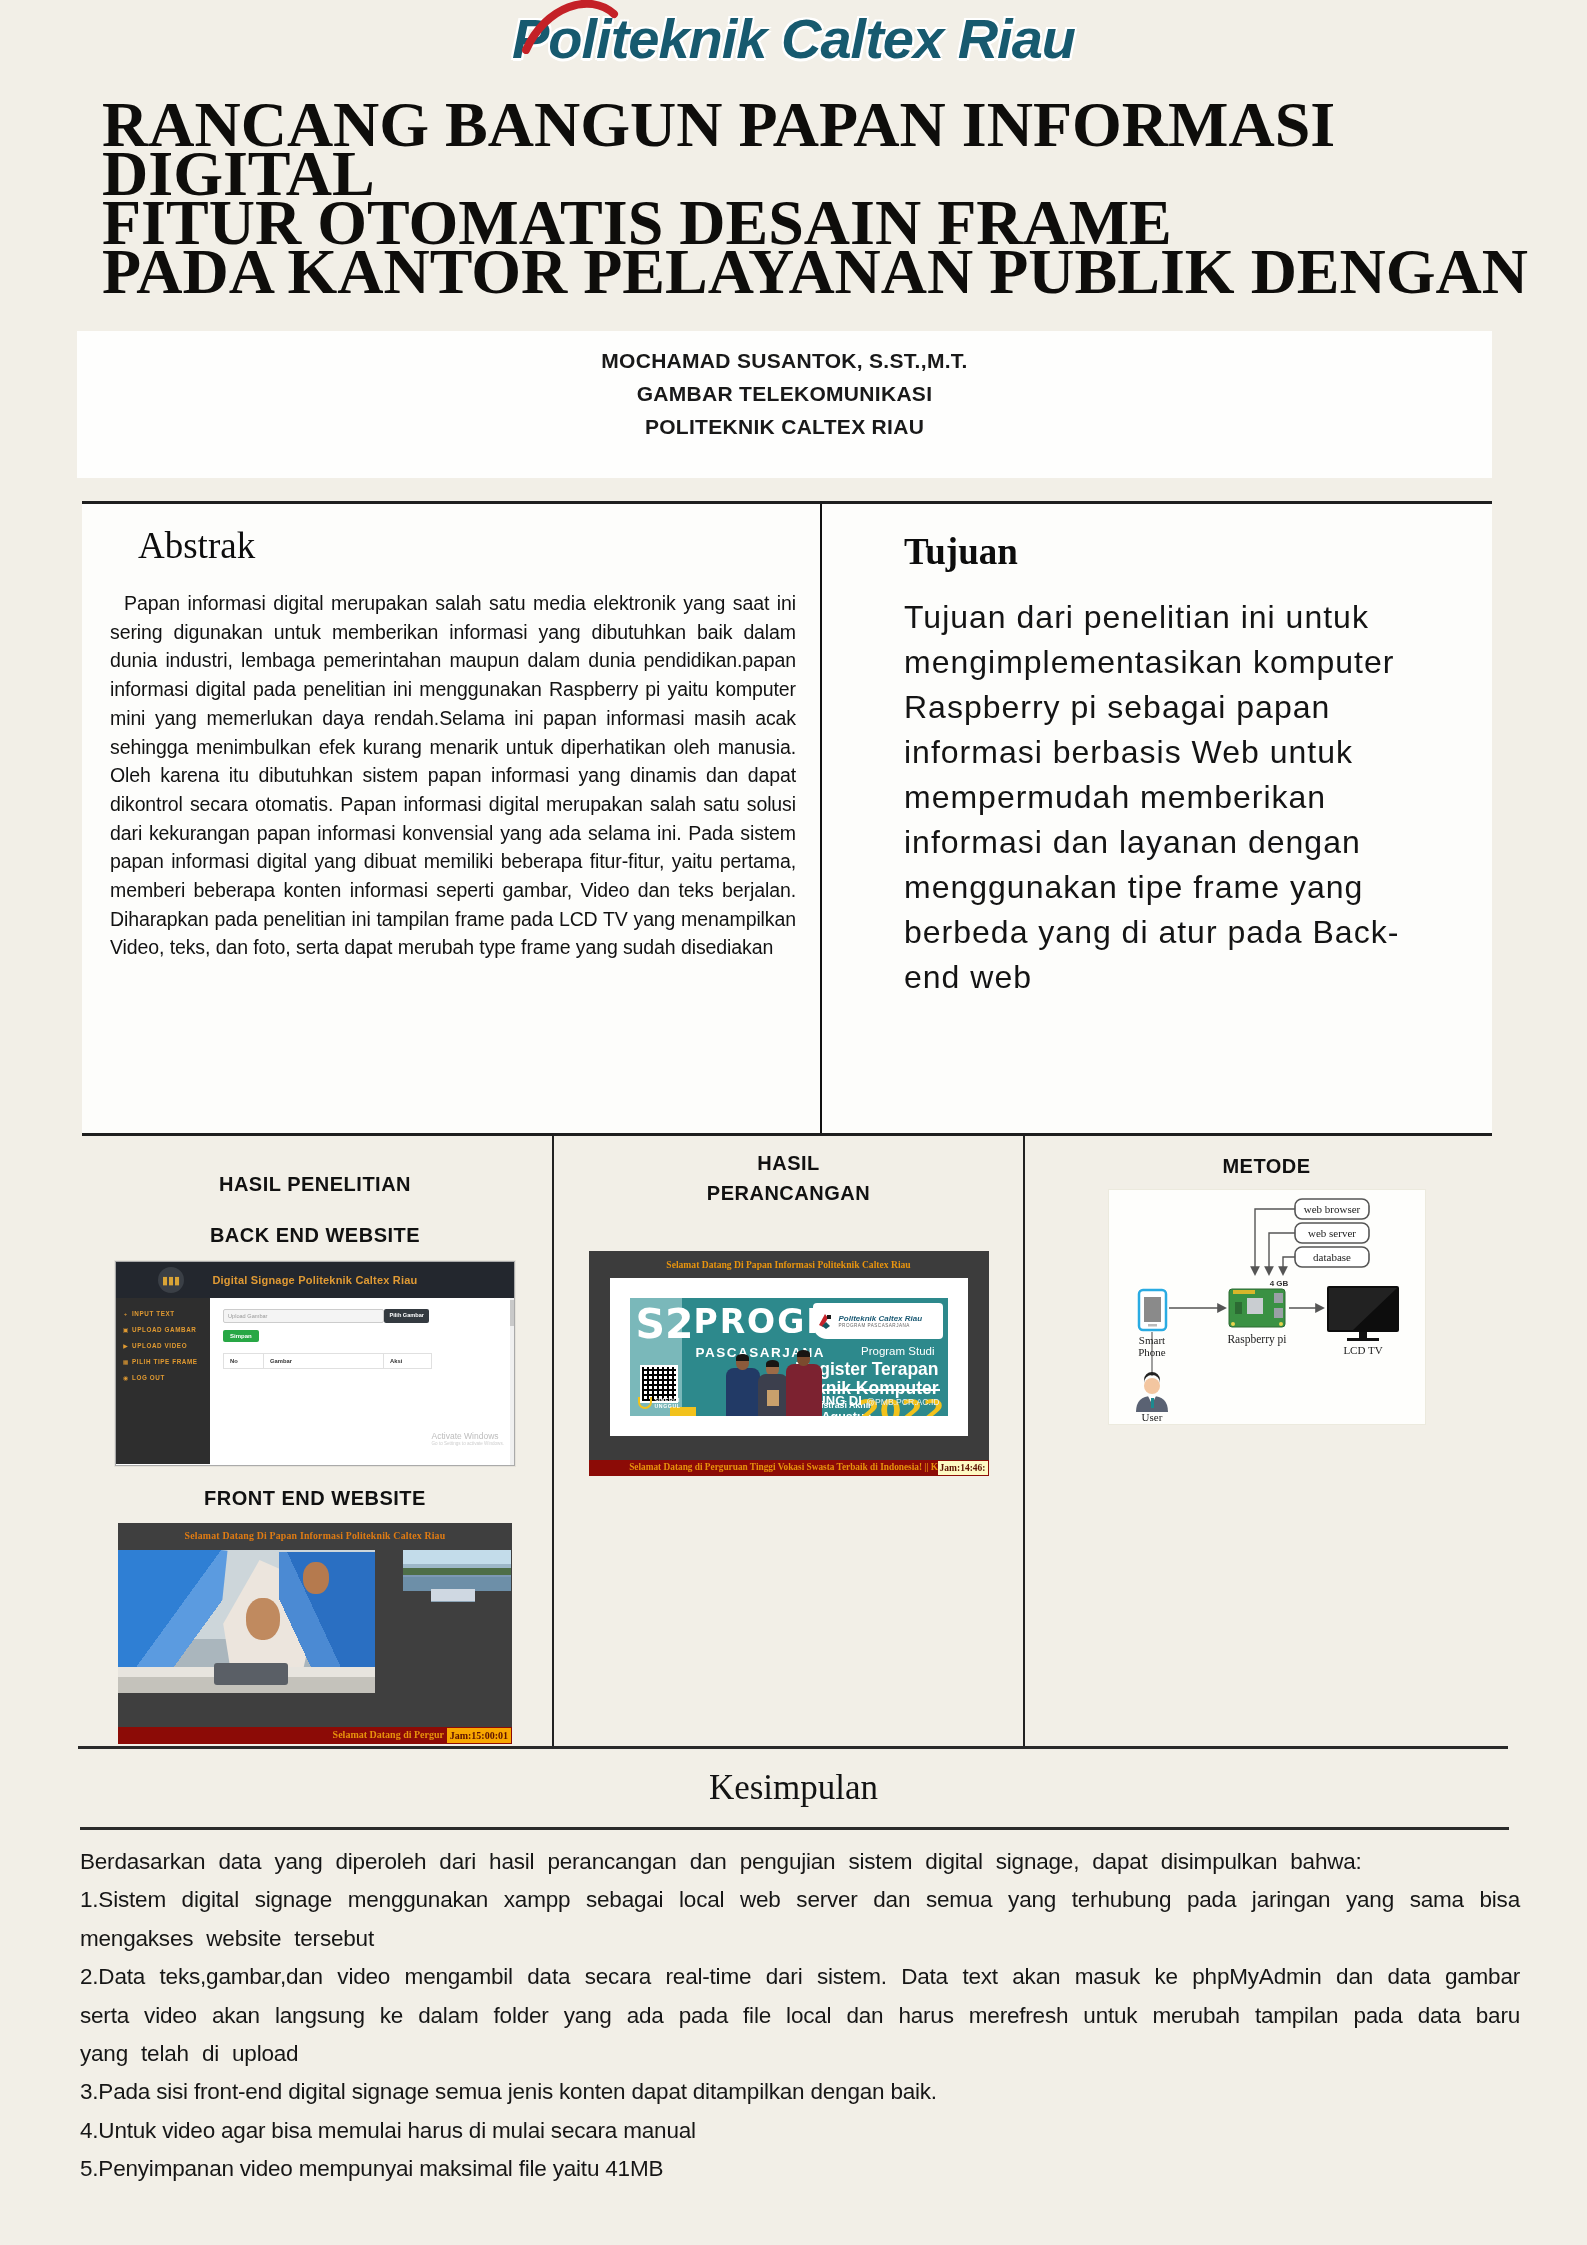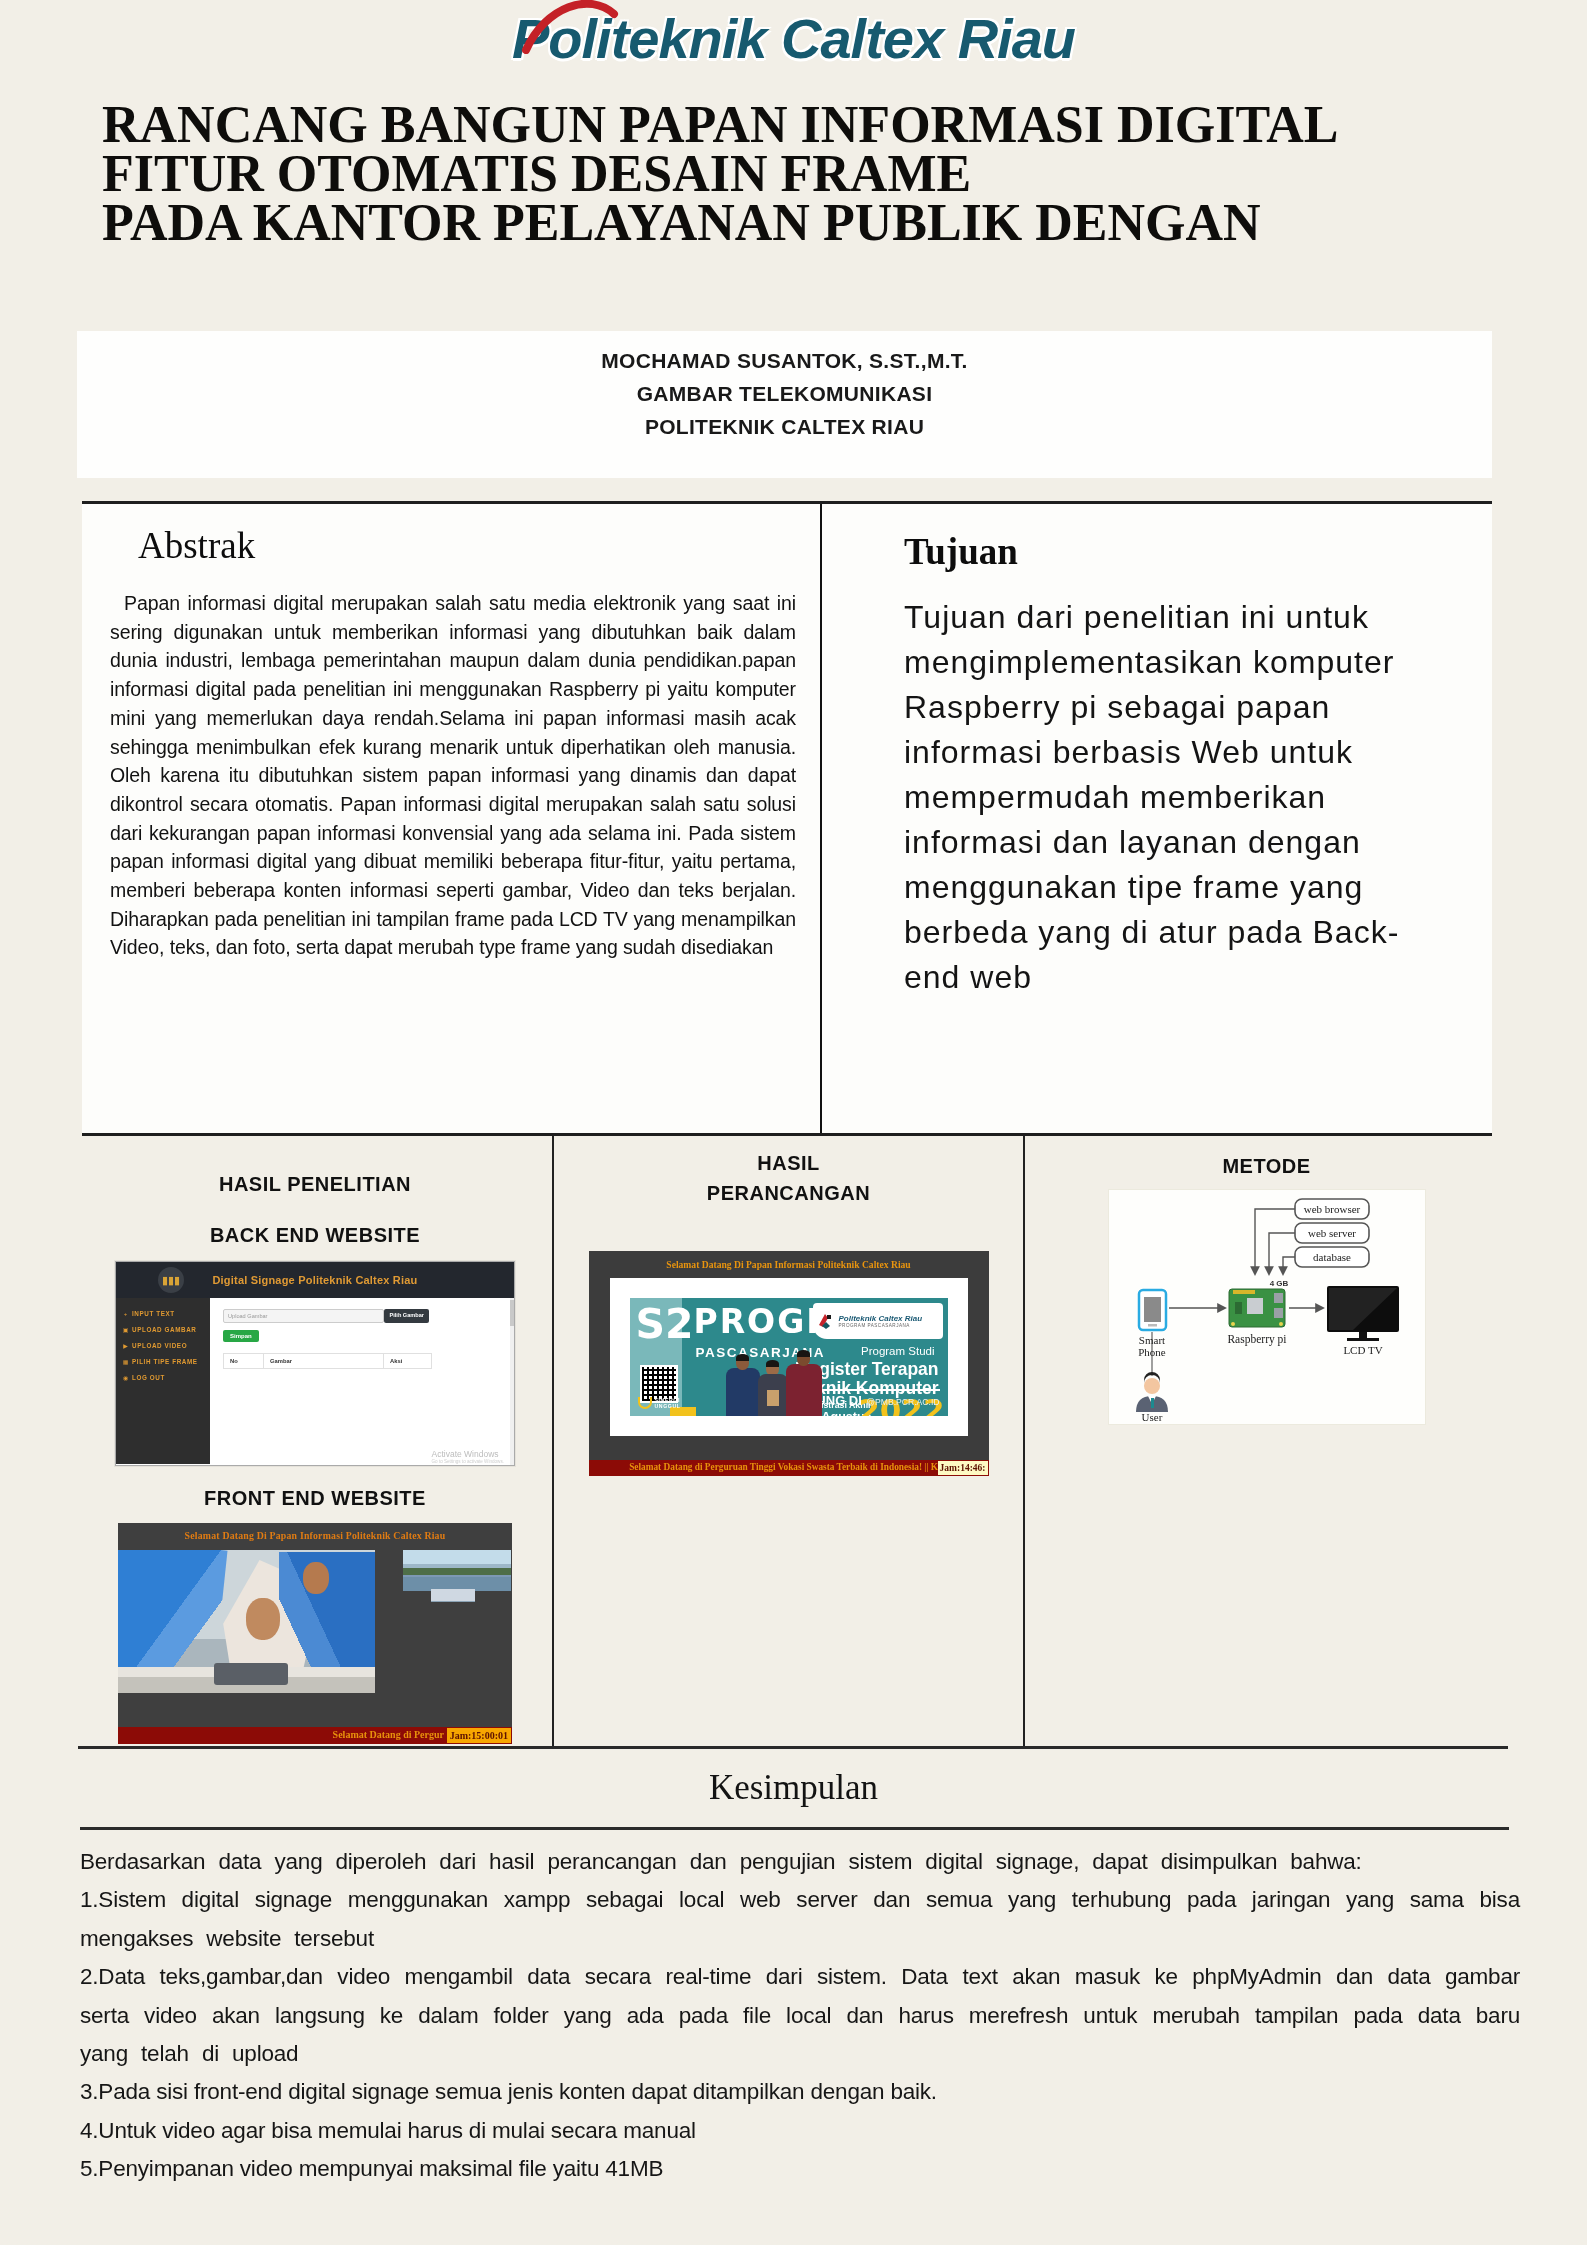--- a/index.html
+++ b/index.html
@@ -8,21 +8,21 @@
   
   .logo-wrap{position:absolute;top:6px;left:0;width:1587px;text-align:center;}
   .logo-inner{position:relative;display:inline-block;}
   .logo-text{font-family:"Liberation Sans",sans-serif;font-style:italic;font-weight:bold;font-size:56px;
     color:#175a6f;letter-spacing:-1px;
     text-shadow:-2px -2px 0 #fff,2px -2px 0 #fff,-2px 2px 0 #fff,2px 2px 0 #fff,0 3px 0 #fff;}
   .logo-swoosh{position:absolute;left:6px;top:-12px;width:110px;height:60px;}
 
   
   .title{position:absolute;left:102px;top:100px;font-family:"Liberation Serif",serif;font-weight:bold;
-    font-size:52px;line-height:49px;color:#0e0d0b;letter-spacing:0px;}
+    font-size:64px;line-height:49px;color:#0e0d0b;letter-spacing:0px;}
 
   
   .authors{position:absolute;left:77px;top:331px;width:1415px;height:147px;background:#fefefd;
     text-align:center;padding-top:13px;box-sizing:border-box;}
   .authors div{font-weight:bold;font-size:21px;line-height:33px;color:#191919;letter-spacing:.3px;}
 
   
   .box-at{position:absolute;left:82px;top:501px;width:1410px;height:635px;background:#fdfdfb;
     border-top:3px solid #1e1e1e;border-bottom:3px solid #1e1e1e;box-sizing:border-box;display:flex;}
   .col-abstrak{width:740px;border-right:2px solid #111;box-sizing:border-box;padding:20px 24px 0 28px;}
@@ -56,21 +56,21 @@
   .be-main{flex:1;background:#fff;position:relative;padding:11px 0 0 13px;box-sizing:border-box;}
   .be-inputrow{display:flex;align-items:stretch;width:206px;}
   .be-input{flex:1;background:#f4f4f4;border:1px solid #ccc;border-radius:2px;font-size:5.6px;color:#999;
     padding:3px 4px;box-sizing:border-box;}
   .be-btn-dark{background:#343a40;color:#fff;font-size:5.6px;font-weight:bold;padding:3px 5px;border-radius:2px;white-space:nowrap;}
   .be-btn-green{display:inline-block;background:#28a745;color:#fff;font-size:6px;font-weight:bold;
     padding:3px 7px;border-radius:2px;margin-top:7px;}
   .be-table{margin-top:11px;display:flex;width:207px;border:1px solid #e0e0e0;}
   .be-th{font-size:5.8px;font-weight:bold;color:#333;padding:4px 6px;border-right:1px solid #e0e0e0;box-sizing:border-box;}
   .be-th:last-child{border-right:none;}
-  .be-wm{position:absolute;right:10px;bottom:0;text-align:left;color:#bdbdbd;}
+  .be-wm{position:absolute;right:10px;bottom:18px;text-align:left;color:#bdbdbd;}
   .be-wm .l1{font-size:8.5px;}
   .be-wm .l2{font-size:4.6px;color:#cfcfcf;}
   .be-scroll{position:absolute;right:0;top:36px;bottom:0;width:4px;background:#f0f0f0;}
   .be-scroll::before{content:"";position:absolute;top:2px;left:0;width:4px;height:26px;background:#c9c9c9;}
 
   
   .fe{width:394px;height:221px;margin:13px auto 0 auto;background:#3f3f3f;position:relative;overflow:hidden;}
   .fe-head{padding-top:7px;text-align:center;color:#e07b12;font-family:"Liberation Serif",serif;
     font-weight:bold;font-size:9.8px;letter-spacing:.2px;}
   .fe-photo{position:absolute;left:0;top:27px;width:257px;height:143px;background:

